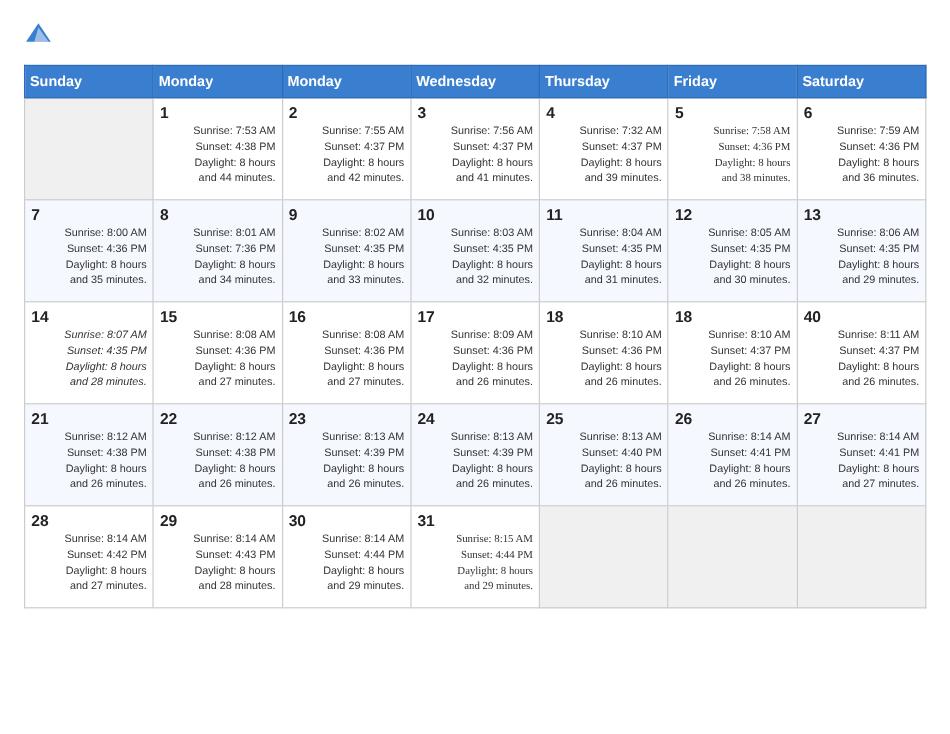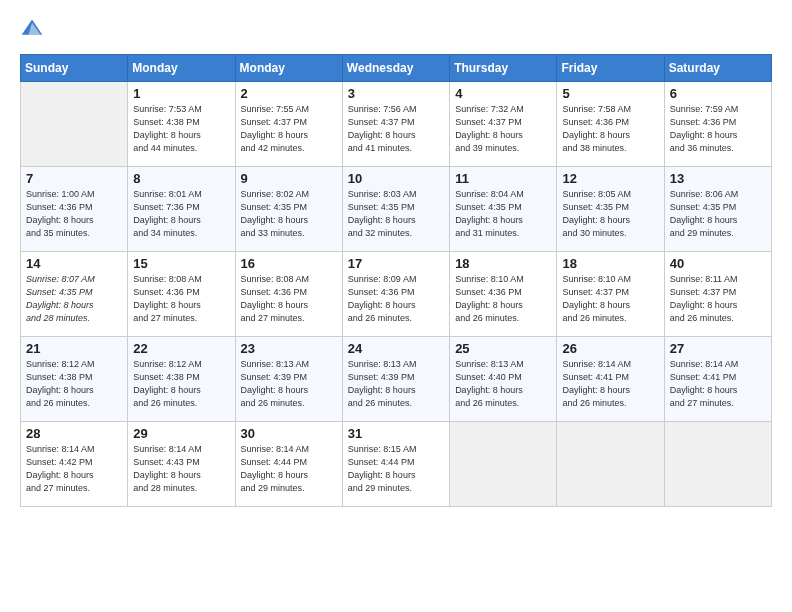--- a/index.html
+++ b/index.html
@@ -78,20 +78,21 @@
       font-size: 13px;
       font-weight: bold;
       color: #222;
       display: block;
       margin-bottom: 2px;
     }
     .day-info {
       font-size: 9px;
       line-height: 1.45;
       color: #333;
+      text-align: right;
     }
     .empty-cell {
       background: #f9f9f9;
     }
     tbody tr:nth-child(odd) td {
       background: #fff;
     }
     tbody tr:nth-child(even) td {
       background: #f5f8ff;
     }
@@ -157,37 +158,37 @@
         </td>
         <td>
           <span class="day-num">4</span>
           <div class="day-info" style="white-space: pre-line;">Sunrise: 7:32 AM
 Sunset: 4:37 PM
 Daylight: 8 hours
 and 39 minutes.</div>
         </td>
         <td>
           <span class="day-num">5</span>
-          <div class="day-info" style="white-space: pre-line;">Sunrise: 7:58 AM
+          <div class="day-info" style="white-space: pre-line; font-family: Liberation Serif, serif;">Sunrise: 7:58 AM
 Sunset: 4:36 PM
 Daylight: 8 hours
 and 38 minutes.</div>
         </td>
         <td>
           <span class="day-num">6</span>
           <div class="day-info" style="white-space: pre-line;">Sunrise: 7:59 AM
 Sunset: 4:36 PM
 Daylight: 8 hours
 and 36 minutes.</div>
         </td>
       </tr>
       <tr>
         <td>
           <span class="day-num">7</span>
-          <div class="day-info" style="white-space: pre-line;">Sunrise: 1:00 AM
+          <div class="day-info" style="white-space: pre-line;">Sunrise: 8:00 AM
 Sunset: 4:36 PM
 Daylight: 8 hours
 and 35 minutes.</div>
         </td>
         <td>
           <span class="day-num">8</span>
           <div class="day-info" style="white-space: pre-line;">Sunrise: 8:01 AM
 Sunset: 7:36 PM
 Daylight: 8 hours
 and 34 minutes.</div>
@@ -347,21 +348,21 @@
         </td>
         <td>
           <span class="day-num">30</span>
           <div class="day-info" style="white-space: pre-line;">Sunrise: 8:14 AM
 Sunset: 4:44 PM
 Daylight: 8 hours
 and 29 minutes.</div>
         </td>
         <td>
           <span class="day-num">31</span>
-          <div class="day-info" style="white-space: pre-line;">Sunrise: 8:15 AM
+          <div class="day-info" style="white-space: pre-line; font-family: Liberation Serif, serif;">Sunrise: 8:15 AM
 Sunset: 4:44 PM
 Daylight: 8 hours
 and 29 minutes.</div>
         </td>
         <td class="empty-cell"></td>
         <td class="empty-cell"></td>
         <td class="empty-cell"></td>
       </tr>
     </tbody>
 </table>

